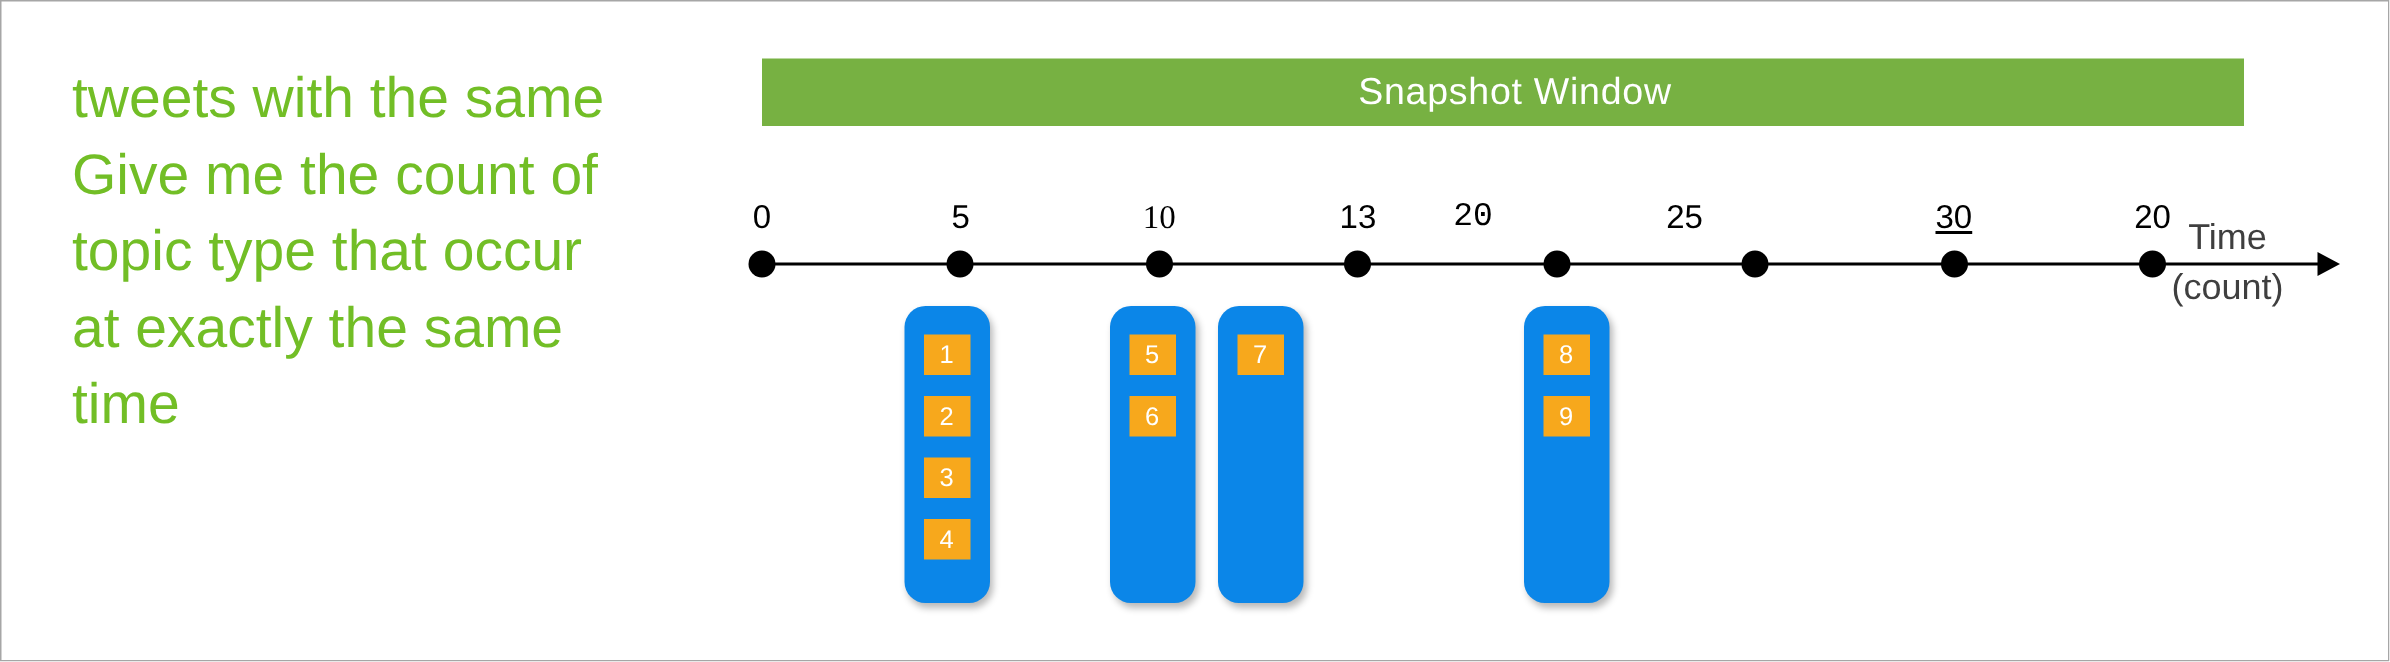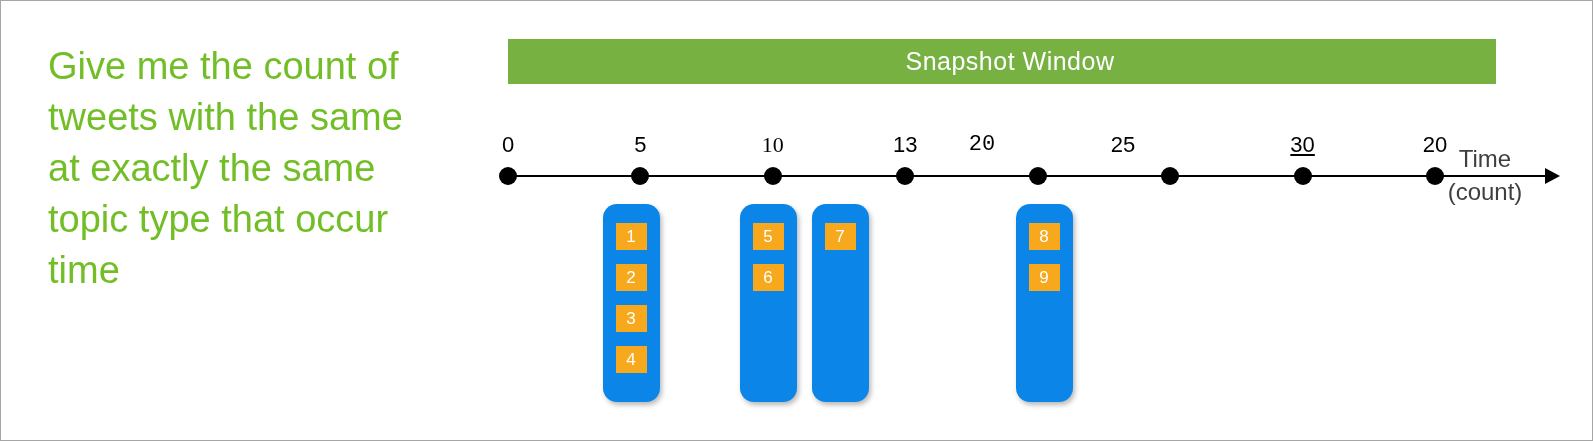--- a/index.html
+++ b/index.html
@@ -118,24 +118,24 @@
     align-items: center;
     justify-content: center;
   }
 </style>
 </head>
 <body>
 
 <div class="page">
 
   <div class="prompt" id="prompt">
+      <div>tweets with the same</div>
       <div>Give me the count of</div>
-      <div>tweets with the same</div>
+      <div>topic type that occur</div>
       <div>at exactly the same</div>
-      <div>topic type that occur</div>
       <div>time</div>
     </div>
 
   <div class="banner">
     <span>Snapshot Window</span>
   </div>
 
   <div class="axis-line"></div>
   <div class="arrowhead"></div>
 

